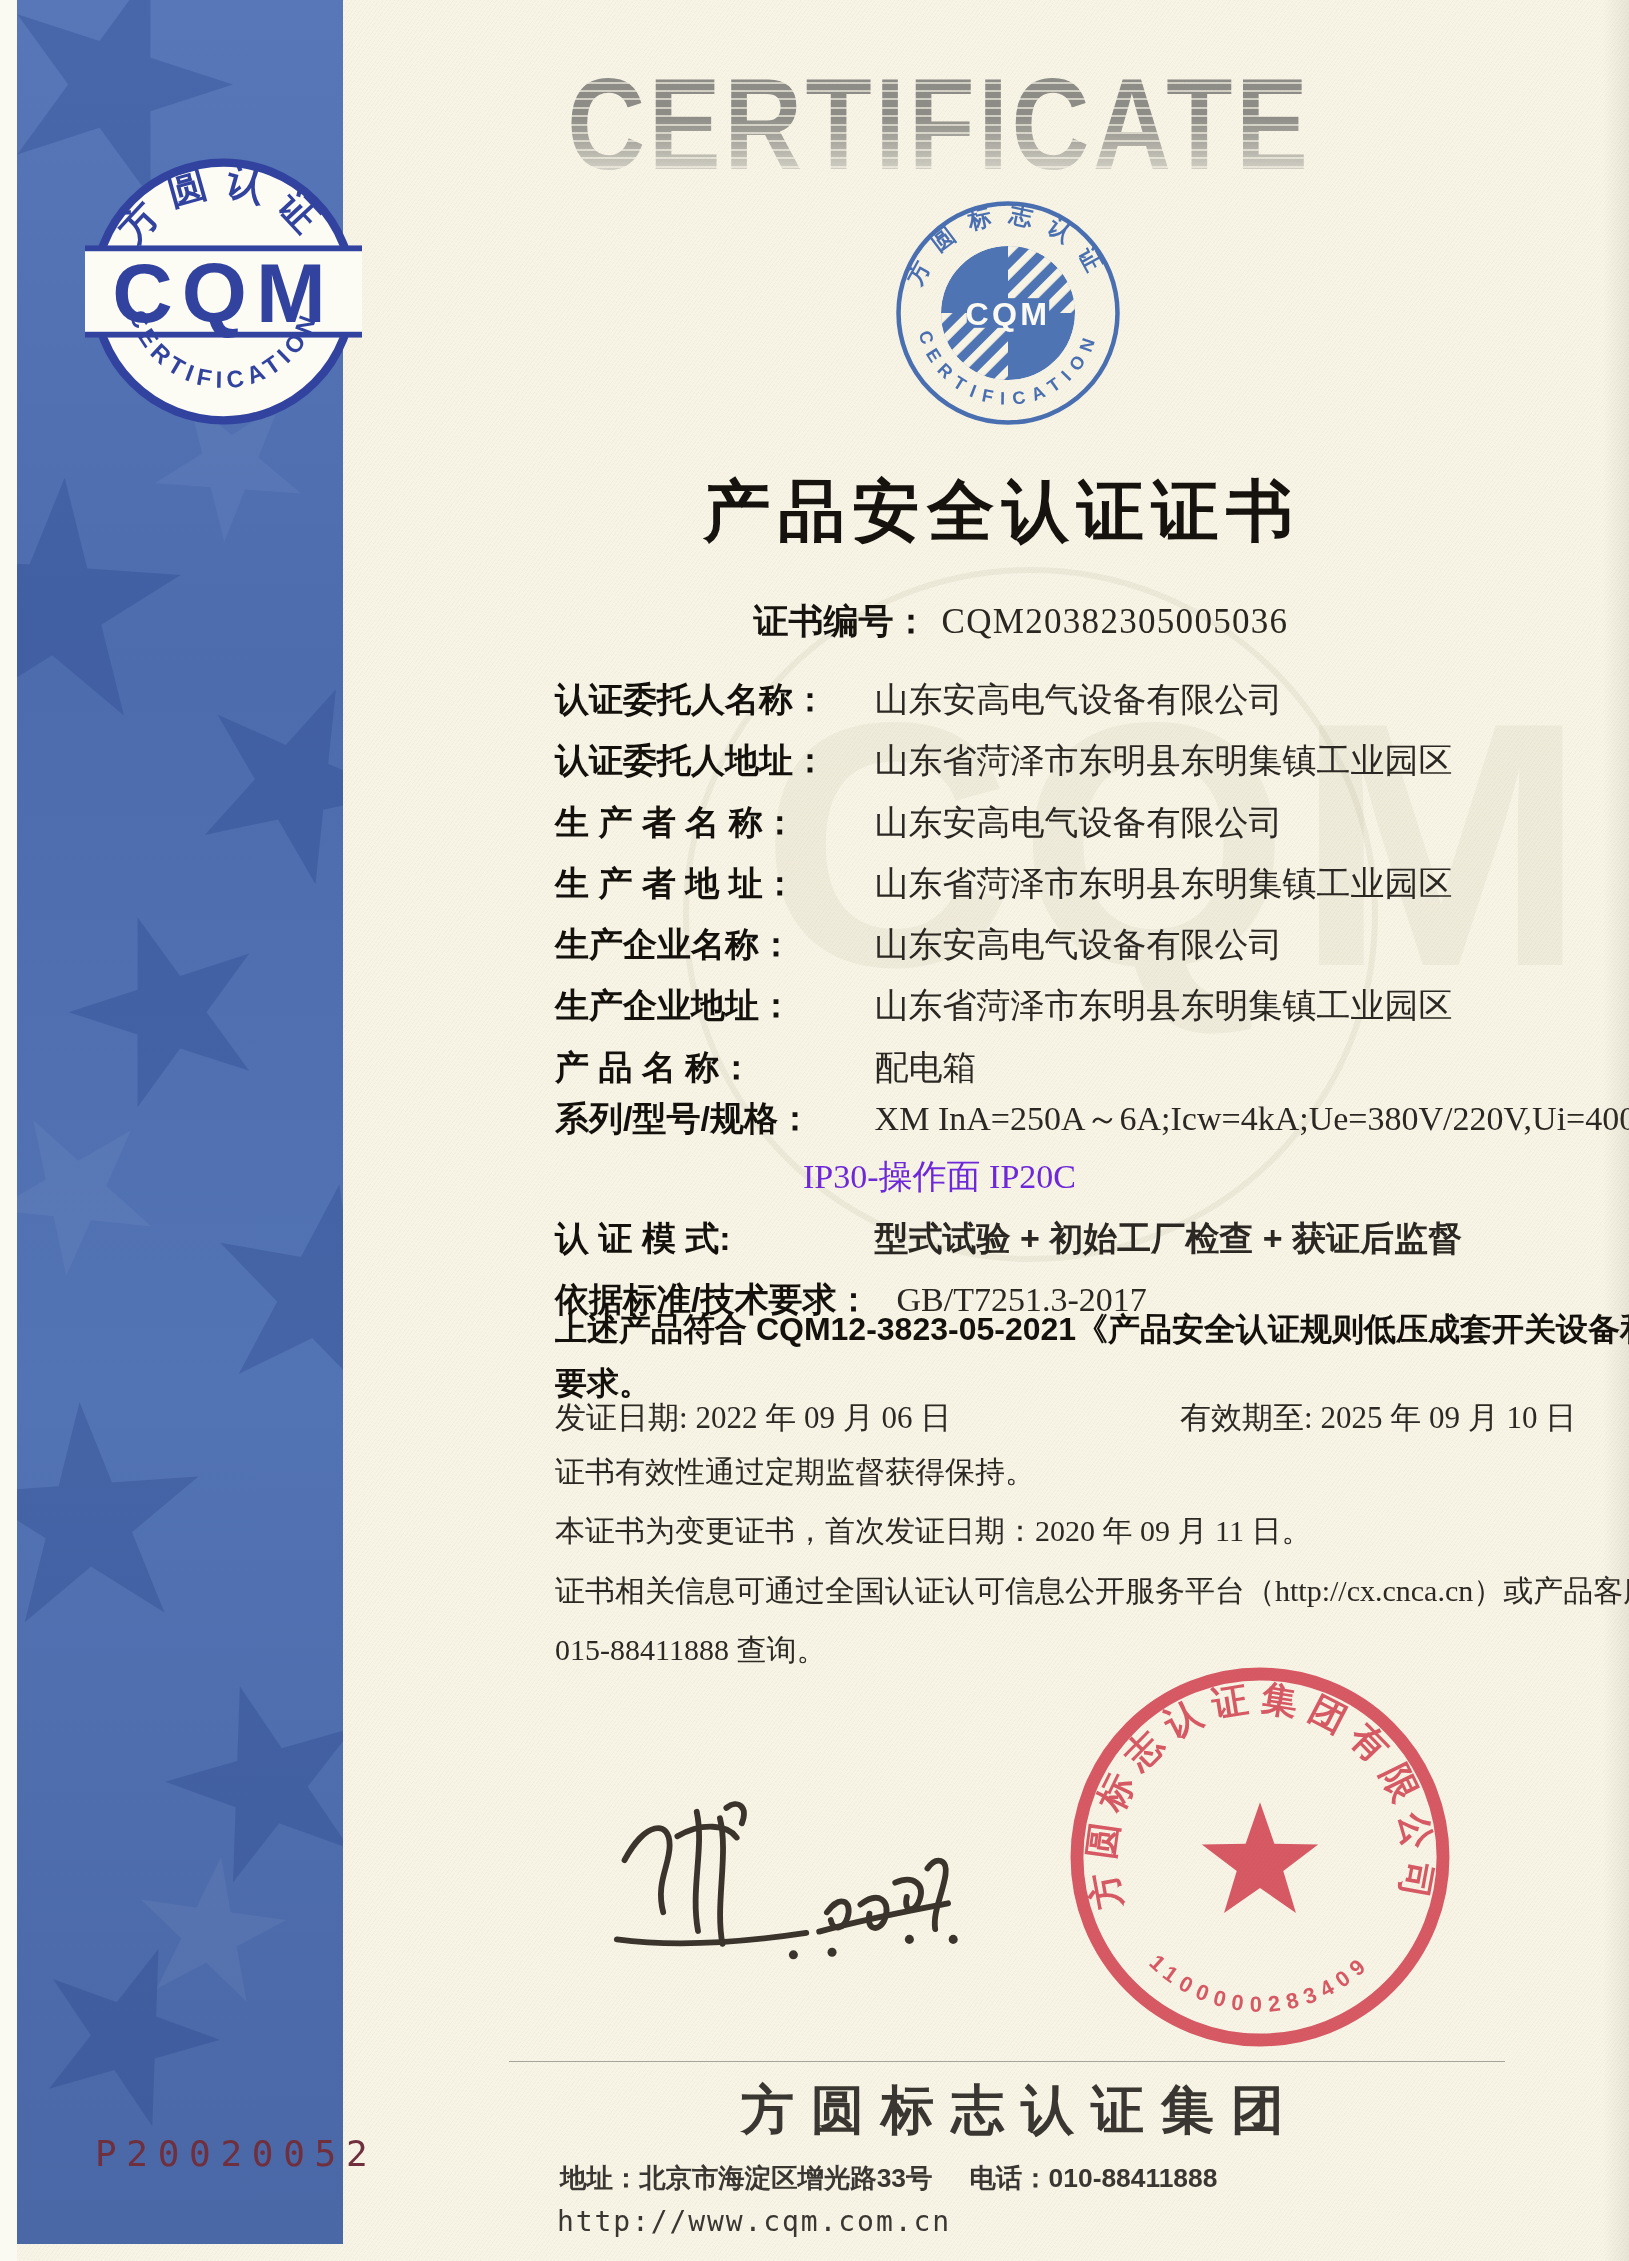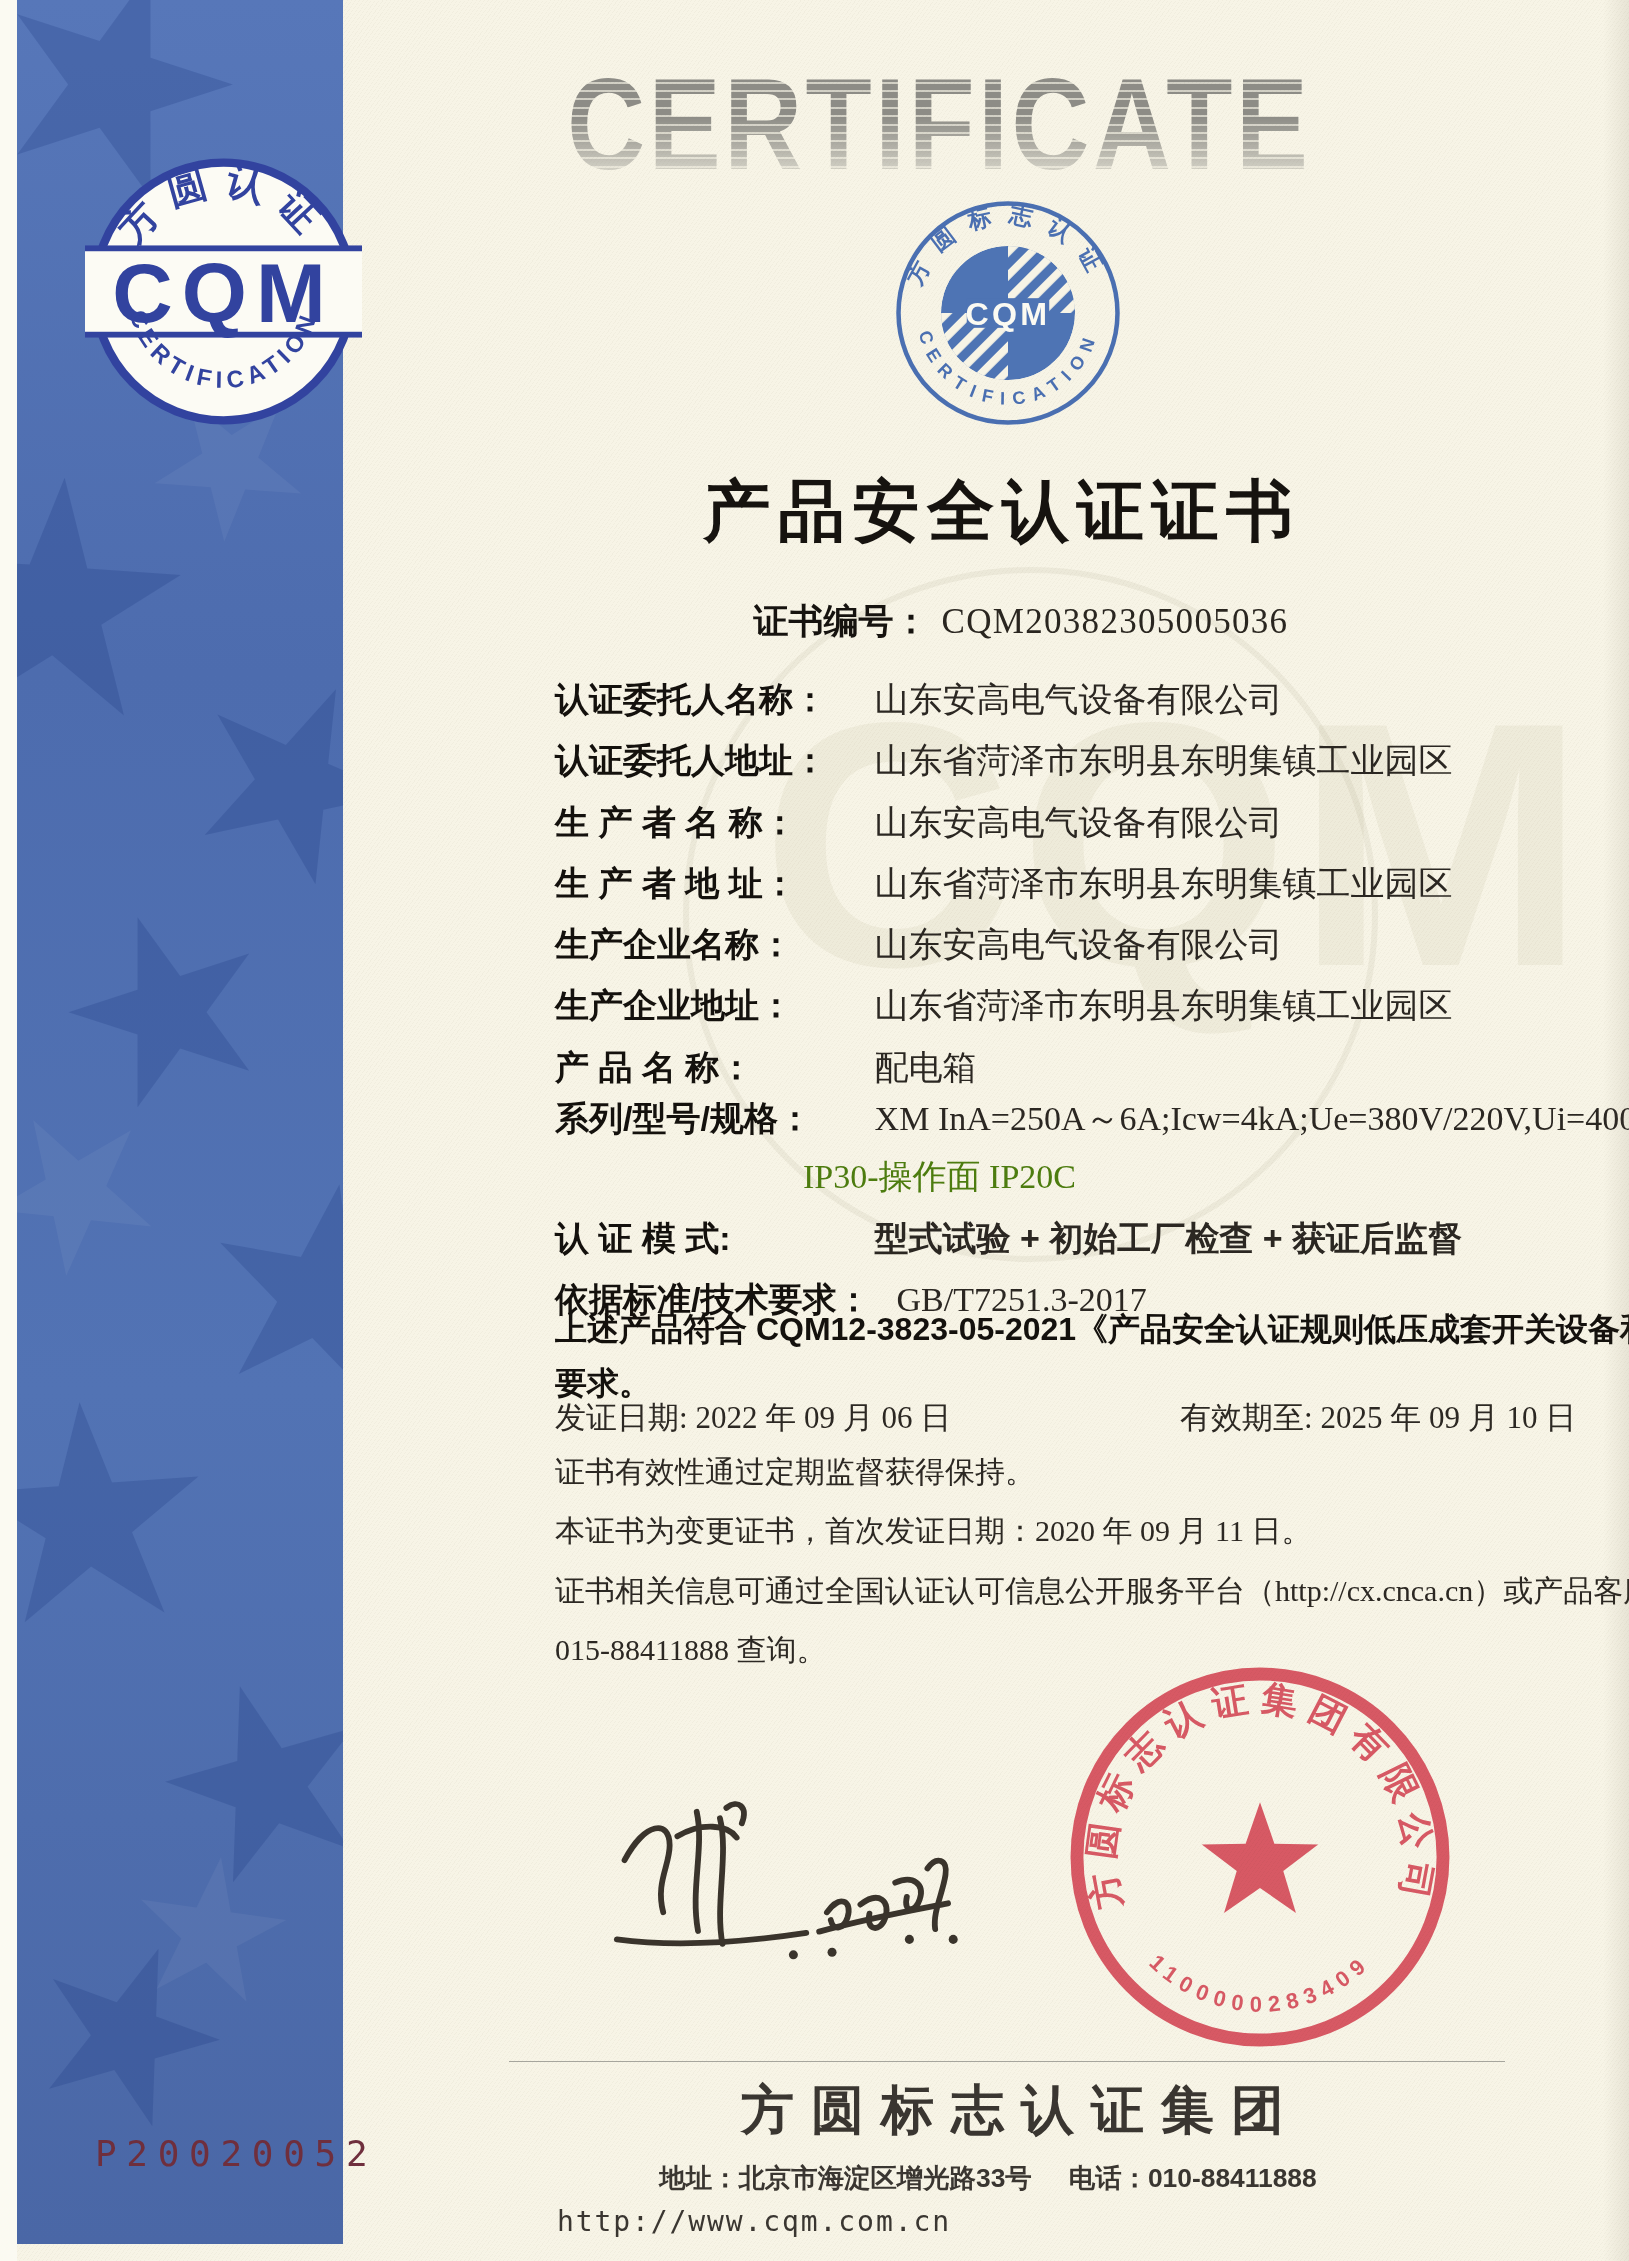--- a/index.html
+++ b/index.html
@@ -29,29 +29,29 @@
         font-weight:700;font-size:67px;letter-spacing:7.7px;color:#16130f;white-space:nowrap;}
   .cert-no{position:absolute;left:555px;top:598px;width:932px;text-align:center;
         font-size:35px;color:#2a2620;white-space:nowrap;}
   .cert-no .lab{font-family:"Liberation Sans",sans-serif;font-weight:700;color:#16130f;}
   .cert-no .val{margin-left:13px;letter-spacing:1.3px;}
   .row{position:absolute;left:555px;font-size:34px;white-space:nowrap;}
   .row .lab{display:inline-block;min-width:308px;font-family:"Liberation Sans",sans-serif;
         font-weight:700;color:#14110d;}
   .row .val{margin-left:11.6px;color:#2b2722;}
   .val-sans{font-family:"Liberation Sans",sans-serif;font-weight:600;color:#1d1a15;}
-  .spec-line2{position:absolute;left:803px;font-size:34px;color:#4d7c0f;white-space:nowrap;}
+  .spec-line2{position:absolute;left:803px;font-size:34px;color:#6d28d9;white-space:nowrap;}
   .bold-par{position:absolute;left:555px;font-family:"Liberation Sans",sans-serif;font-weight:700;
         font-size:32px;color:#14110d;white-space:nowrap;}
   .note{position:absolute;left:555px;font-size:30px;color:#2c2823;white-space:nowrap;}
   .date-span{position:absolute;font-size:31px;color:#2c2823;white-space:nowrap;}
   .footer-rule{position:absolute;left:509px;top:2061px;width:996px;height:1.3px;background:#8b8b84;opacity:.75;}
   .footer-org{position:absolute;left:557px;top:2075px;width:928px;text-align:center;font-weight:800;
         font-size:53px;letter-spacing:17px;color:#3a3631;white-space:nowrap;}
-  .footer-addr{position:absolute;left:524px;top:2161px;width:928px;text-align:center;
+  .footer-addr{position:absolute;left:560px;top:2161px;width:928px;
         font-family:"Liberation Sans",sans-serif;font-weight:700;font-size:26.4px;color:#3a3631;white-space:nowrap;}
   .footer-addr .gap{display:inline-block;width:37px;}
   .footer-web{position:absolute;left:557px;top:2205px;width:928px;
         font-family:"DejaVu Sans Mono",monospace;font-size:28px;letter-spacing:1.9px;color:#3a3631;}
   .p-serial{position:absolute;left:95px;top:2133px;font-family:"DejaVu Sans Mono",monospace;
         font-size:36px;letter-spacing:9.7px;color:#6f2f3d;}
   .badge-svg{position:absolute;left:68px;top:153px;}
   .seal-svg{position:absolute;left:894px;top:199px;}
   .stamp-svg{position:absolute;left:1057px;top:1654px;opacity:.92;mix-blend-mode:multiply;}
   .sig-svg{position:absolute;left:600px;top:1786px;}

